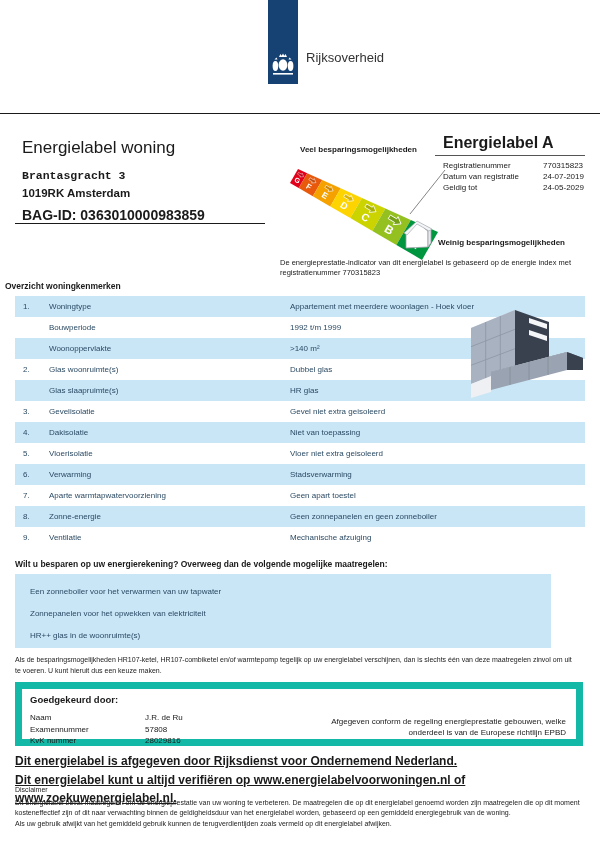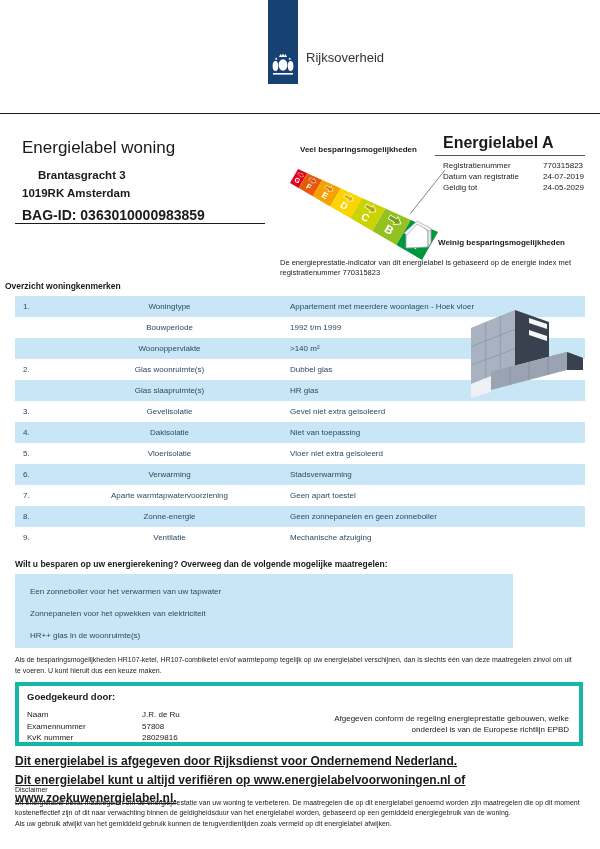--- a/index.html
+++ b/index.html
@@ -7,21 +7,21 @@
   #page{position:relative;width:600px;height:849px;background:#fff;overflow:hidden;}
 
   
   .banner{position:absolute;left:268px;top:0;width:30px;height:84px;background:#154273;}
   .banner svg{position:absolute;left:2px;bottom:4px;}
   .logo-text{position:absolute;left:306px;top:50px;font-size:13px;color:#333;text-align:right;}
   .top-rule{position:absolute;left:0;top:113px;width:600px;height:1px;background:#1a1a1a;}
 
   
   .doc-title{position:absolute;left:22px;top:138px;font-size:17px;font-weight:normal;}
-  .addr1{position:absolute;left:38px;top:169px;font-size:11.5px;font-weight:bold;}
+  .addr1{position:absolute;left:22px;top:169px;font-size:11.5px;font-weight:bold;font-family:Liberation Mono, monospace;}
   .addr2{position:absolute;left:22px;top:187px;font-size:11.5px;font-weight:bold;}
   .bagid{position:absolute;left:22px;top:207px;font-size:14px;font-weight:bold;}
   .title-underline{position:absolute;left:15px;top:223px;width:250px;height:1px;background:#1a1a1a;}
 
   
   .label-panel{position:absolute;left:435px;top:134px;width:150px;}
   .label-panel h2{margin:0 0 3px 8px;font-size:16px;font-weight:bold;}
   .panel-rule{height:1px;background:#555;margin-bottom:4px;}
   .reg-row{display:flex;font-size:8px;line-height:1.4;margin-left:8px;gap:12px;}
   .reg-label{width:88px;}
@@ -33,32 +33,32 @@
   .strip-svg{position:absolute;left:280px;top:158px;}
   .grade-letter{fill:#ffffff;font-weight:bold;font-family:"Liberation Sans",sans-serif;}
   .indicator-note{position:absolute;left:280px;top:258px;width:300px;font-size:7.5px;line-height:1.35;}
 
   
   .table-heading{position:absolute;left:5px;top:281px;font-size:8.5px;font-weight:bold;}
   .char-table{position:absolute;left:15px;top:296px;width:570px;}
   .trow{display:flex;height:21px;align-items:center;font-size:8px;color:#2b4a63;}
   .trow:nth-child(odd){background:#c9e6f7;}
   .tnum{width:26px;padding-left:8px;}
-  .tlabel{width:241px;text-align:center;}
+  .tlabel{width:241px;}
   .tvalue{flex:1;}
   .building-svg{position:absolute;left:455px;top:288px;}
 
   
   .measures-heading{position:absolute;left:15px;top:559px;font-size:8.5px;font-weight:bold;}
-  .measures-box{position:absolute;left:15px;top:574px;width:498px;height:74px;background:#c9e6f7;box-sizing:border-box;padding:13px 0 0 15px;}
+  .measures-box{position:absolute;left:15px;top:574px;width:536px;height:74px;background:#c9e6f7;box-sizing:border-box;padding:13px 0 0 15px;}
   .measure-item{font-size:8px;color:#2b4a63;margin-bottom:13px;}
   .measures-note{position:absolute;left:15px;top:655px;width:562px;font-size:7px;line-height:1.5;color:#222;}
 
   
-  .approval-box{position:absolute;left:15px;top:682px;width:568px;height:64px;border:4px solid #14b8a6;box-sizing:border-box;}
+  .approval-box{position:absolute;left:15px;top:682px;width:568px;height:64px;border:7px solid #14b8a6;box-sizing:border-box;}
   .approval-heading{margin:5px 0 7px 8px;font-size:9.5px;font-weight:bold;}
   .app-row{display:flex;font-size:8px;line-height:1.45;margin-left:8px;}
   .app-label{width:115px;}
   .conformity{position:absolute;right:10px;top:28px;width:265px;text-align:right;font-size:8px;line-height:1.35;}
 
   
   .footer-bold{position:absolute;left:15px;top:752px;font-size:12px;font-weight:bold;line-height:1.55;text-decoration:underline;}
   .disclaimer{position:absolute;left:15px;top:785px;width:572px;font-size:7px;line-height:1.5;color:#222;}
   .disclaimer .dh{margin-bottom:2px;}
 </style>

